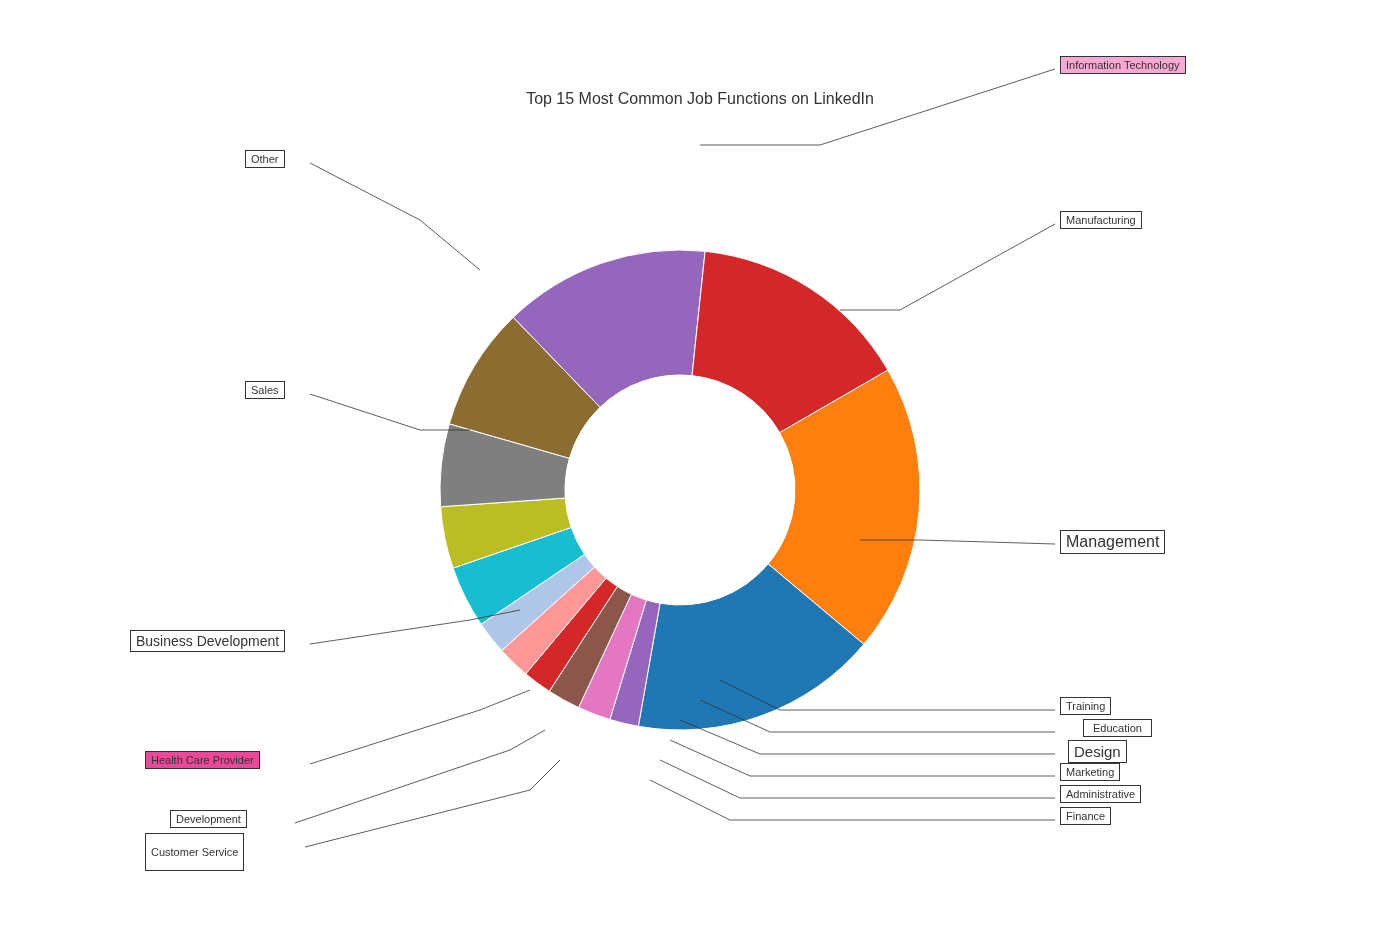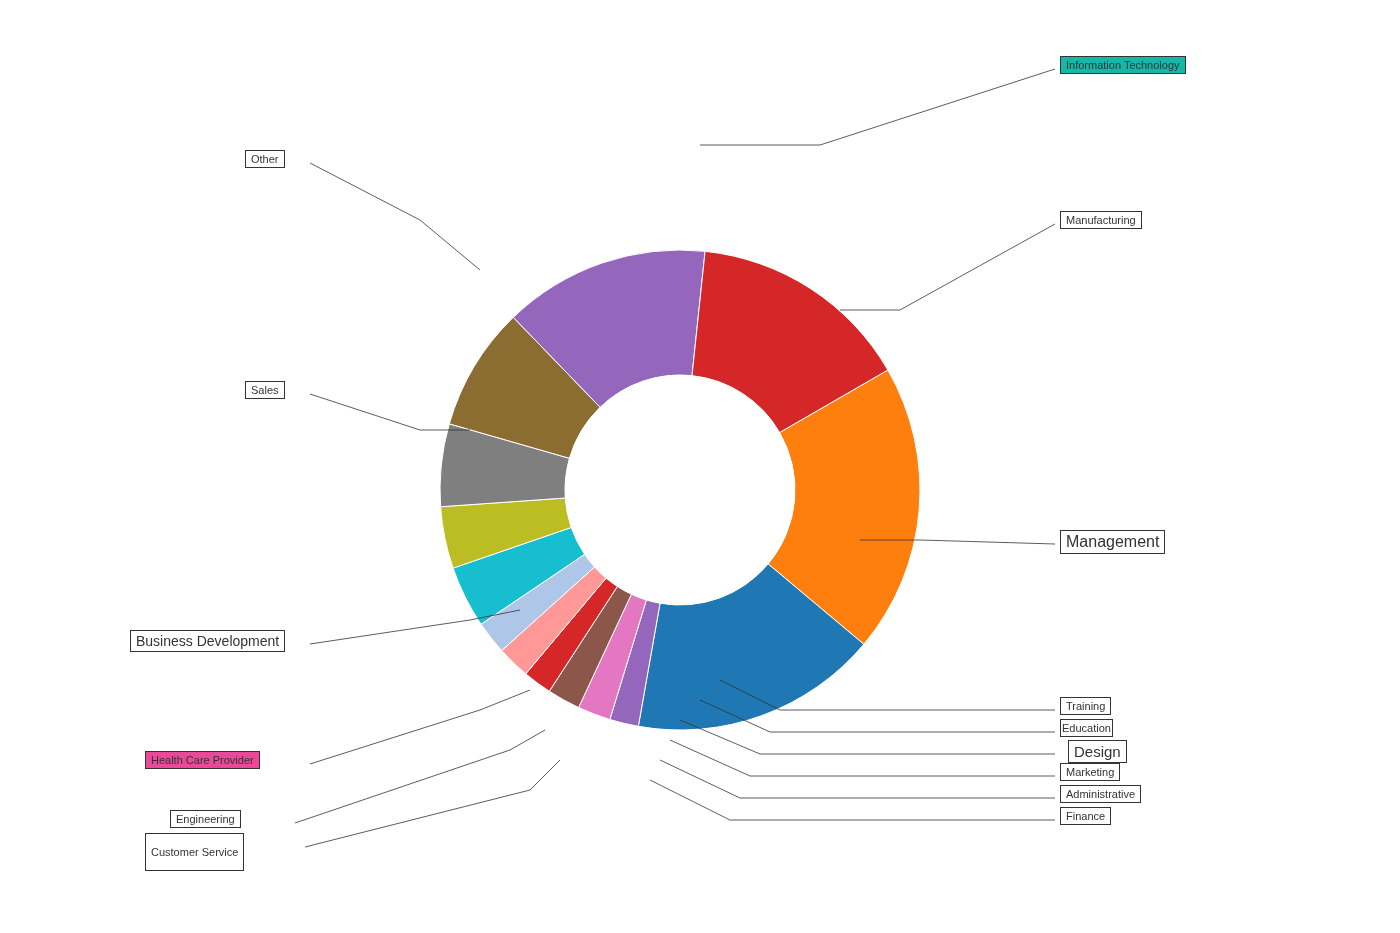--- a/index.html
+++ b/index.html
@@ -28,20 +28,21 @@
     svg {
       position: absolute;
       top: 0;
       left: 0;
     }
   </style>
 </head>
 <body>
 
 <div class="chart-container">
+  <div class="chart-title">Top 15 Most Common Job Functions on LinkedIn</div>
   <svg id="main-svg" width="1400" height="933">
   <path d="M 680 250 A 240 240 0 0 1 887.8460969082653 370 L 779.5929214352104 432.5 A 115 115 0 0 0 680 375 Z" fill="#2ca02c" stroke="#fff" stroke-width="1"></path>
       <path d="M 887.8460969082653 370 A 240 240 0 0 1 863.8506663485547 644.2690263247694 L 768.0951109586824 563.920575113952 A 115 115 0 0 0 779.5929214352104 432.5 Z" fill="#ff7f0e" stroke="#fff" stroke-width="1"></path>
       <path d="M 863.8506663485547 644.2690263247694 A 240 240 0 0 1 638.3244373599367 726.35386072293 L 660.0304595683031 603.252891596404 A 115 115 0 0 0 768.0951109586824 563.920575113952 Z" fill="#1f77b4" stroke="#fff" stroke-width="1"></path>
       <path d="M 638.3244373599367 726.35386072293 A 240 240 0 0 1 609.8307908665432 719.5131414311286 L 646.3772539568853 599.9750469357491 A 115 115 0 0 0 660.0304595683031 603.252891596404 Z" fill="#9467bd" stroke="#fff" stroke-width="1"></path>
       <path d="M 609.8307908665432 719.5131414311286 A 240 240 0 0 1 578.5716171822321 707.513868888796 L 631.3988998998195 594.2253955092148 A 115 115 0 0 0 646.3772539568853 599.9750469357491 Z" fill="#e377c2" stroke="#fff" stroke-width="1"></path>
       <path d="M 578.5716171822321 707.513868888796 A 240 240 0 0 1 549.2866315963935 691.2809363069017 L 617.3665109732719 586.4471153137238 A 115 115 0 0 0 631.3988998998195 594.2253955092148 Z" fill="#8c564b" stroke="#fff" stroke-width="1"></path>
       <path d="M 549.2866315963935 691.2809363069017 A 240 240 0 0 1 525.7309736752305 673.8506663485547 L 606.079424886048 578.0951109586824 A 115 115 0 0 0 617.3665109732719 586.4471153137238 Z" fill="#d62728" stroke="#fff" stroke-width="1"></path>
       <path d="M 525.7309736752305 673.8506663485547 A 240 240 0 0 1 501.64524188542543 650.591345526126 L 594.5383450700997 566.9500197312688 A 115 115 0 0 0 606.079424886048 578.0951109586824 Z" fill="#ff9896" stroke="#fff" stroke-width="1"></path>
       <path d="M 501.64524188542543 650.591345526126 A 240 240 0 0 1 481.03098258679 624.2062968329792 L 584.6606791561702 554.3071838991359 A 115 115 0 0 0 594.5383450700997 566.9500197312688 Z" fill="#aec7e8" stroke="#fff" stroke-width="1"></path>
@@ -60,29 +61,29 @@
       <polyline points="1055,754 760,754 680,720" fill="none" stroke="#333" stroke-width="0.8"></polyline>
       <polyline points="1055,776 750,776 670,740" fill="none" stroke="#333" stroke-width="0.8"></polyline>
       <polyline points="1055,798 740,798 660,760" fill="none" stroke="#333" stroke-width="0.8"></polyline>
       <polyline points="1055,820 730,820 650,780" fill="none" stroke="#333" stroke-width="0.8"></polyline>
       <polyline points="310,163 420,220 480,270" fill="none" stroke="#333" stroke-width="0.8"></polyline>
       <polyline points="310,394 420,430 470,430" fill="none" stroke="#333" stroke-width="0.8"></polyline>
       <polyline points="310,644 470,620 520,610" fill="none" stroke="#333" stroke-width="0.8"></polyline>
       <polyline points="310,764 480,710 530,690" fill="none" stroke="#333" stroke-width="0.8"></polyline>
       <polyline points="295,823 510,750 545,730" fill="none" stroke="#333" stroke-width="0.8"></polyline>
       <polyline points="305,847 530,790 560,760" fill="none" stroke="#333" stroke-width="0.8"></polyline>
-      <foreignObject x="1060" y="55" width="200" height="40"><div style="border: 1px solid rgb(51, 51, 51); padding: 2px 5px; font-size: 11px; background: #14b8a6; color: rgb(51, 51, 51); display: inline-block; white-space: nowrap;">Information Technology</div></foreignObject>
+      <foreignObject x="1060" y="55" width="200" height="40"><div style="border: 1px solid rgb(51, 51, 51); padding: 2px 5px; font-size: 11px; background: #f9a8d4; color: rgb(51, 51, 51); display: inline-block; white-space: nowrap;">Information Technology</div></foreignObject>
       <foreignObject x="1060" y="210" width="200" height="40"><div style="border: 1px solid rgb(51, 51, 51); padding: 2px 5px; font-size: 11px; background: rgb(255, 255, 255); color: rgb(51, 51, 51); display: inline-block; white-space: nowrap;">Manufacturing</div></foreignObject>
       <foreignObject x="1060" y="530" width="200" height="40"><div style="border: 1px solid rgb(51, 51, 51); padding: 2px 5px; font-size: 16px; background: rgb(255, 255, 255); color: rgb(51, 51, 51); display: inline-block; white-space: nowrap;">Management</div></foreignObject>
       <foreignObject x="1060" y="696" width="200" height="40"><div style="border: 1px solid rgb(51, 51, 51); padding: 2px 5px; font-size: 11px; background: rgb(255, 255, 255); color: rgb(51, 51, 51); display: inline-block; white-space: nowrap;">Training</div></foreignObject>
-      <foreignObject x="1060" y="718" width="200" height="40"><div style="border: 1px solid rgb(51, 51, 51); padding: 2px 1px; font-size: 11px; background: rgb(255, 255, 255); color: rgb(51, 51, 51); display: inline-block; white-space: nowrap;">Education</div></foreignObject>
+      <foreignObject x="1060" y="718" width="200" height="40"><div style="border: 1px solid rgb(51, 51, 51); padding: 2px 9px; font-size: 11px; background: rgb(255, 255, 255); color: rgb(51, 51, 51); display: inline-block; white-space: nowrap; margin-left: 23px;">Education</div></foreignObject>
       <foreignObject x="1060" y="740" width="200" height="40"><div style="border: 1px solid rgb(51, 51, 51); padding: 2px 5px; font-size: 15px; background: rgb(255, 255, 255); color: rgb(51, 51, 51); display: inline-block; white-space: nowrap; margin-left: 8px;">Design</div></foreignObject>
       <foreignObject x="1060" y="762" width="200" height="40"><div style="border: 1px solid rgb(51, 51, 51); padding: 2px 5px; font-size: 11px; background: rgb(255, 255, 255); color: rgb(51, 51, 51); display: inline-block; white-space: nowrap;">Marketing</div></foreignObject>
       <foreignObject x="1060" y="784" width="200" height="40"><div style="border: 1px solid rgb(51, 51, 51); padding: 2px 5px; font-size: 11px; background: rgb(255, 255, 255); color: rgb(51, 51, 51); display: inline-block; white-space: nowrap;">Administrative</div></foreignObject>
       <foreignObject x="1060" y="806" width="200" height="40"><div style="border: 1px solid rgb(51, 51, 51); padding: 2px 5px; font-size: 11px; background: rgb(255, 255, 255); color: rgb(51, 51, 51); display: inline-block; white-space: nowrap;">Finance</div></foreignObject>
       <foreignObject x="245" y="149" width="200" height="40"><div style="border: 1px solid rgb(51, 51, 51); padding: 2px 5px; font-size: 11px; background: rgb(255, 255, 255); color: rgb(51, 51, 51); display: inline-block; white-space: nowrap;">Other</div></foreignObject>
       <foreignObject x="245" y="380" width="200" height="40"><div style="border: 1px solid rgb(51, 51, 51); padding: 2px 5px; font-size: 11px; background: rgb(255, 255, 255); color: rgb(51, 51, 51); display: inline-block; white-space: nowrap;">Sales</div></foreignObject>
       <foreignObject x="130" y="630" width="200" height="40"><div style="border: 1px solid rgb(51, 51, 51); padding: 2px 5px; font-size: 14px; background: rgb(255, 255, 255); color: rgb(51, 51, 51); display: inline-block; white-space: nowrap;">Business Development</div></foreignObject>
       <foreignObject x="145" y="750" width="200" height="40"><div style="border: 1px solid rgb(51, 51, 51); padding: 2px 5px; font-size: 11px; background: #ec4899; color: rgb(51, 51, 51); display: inline-block; white-space: nowrap;">Health Care Provider</div></foreignObject>
-      <foreignObject x="170" y="809" width="200" height="40"><div style="border: 1px solid rgb(51, 51, 51); padding: 2px 5px; font-size: 11px; background: rgb(255, 255, 255); color: rgb(51, 51, 51); display: inline-block; white-space: nowrap;">Engineering</div></foreignObject>
+      <foreignObject x="170" y="809" width="200" height="40"><div style="border: 1px solid rgb(51, 51, 51); padding: 2px 5px; font-size: 11px; background: rgb(255, 255, 255); color: rgb(51, 51, 51); display: inline-block; white-space: nowrap;">Development</div></foreignObject>
       <foreignObject x="145" y="833" width="200" height="40"><div style="border: 1px solid rgb(51, 51, 51); padding: 12px 5px; font-size: 11px; background: rgb(255, 255, 255); color: rgb(51, 51, 51); display: inline-block; white-space: nowrap;">Customer Service</div></foreignObject>
     </svg>
 </div>
 
 </body></html>

